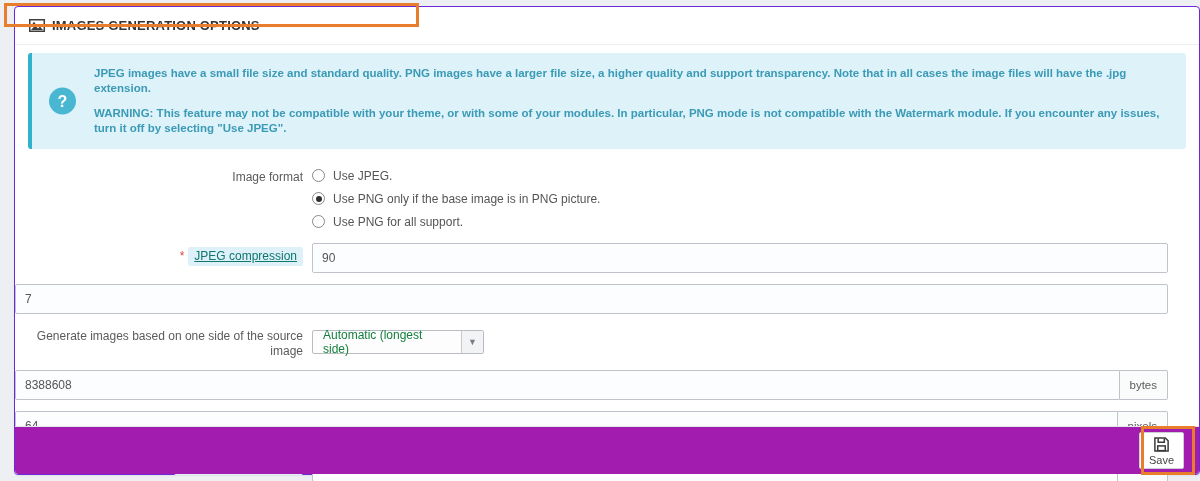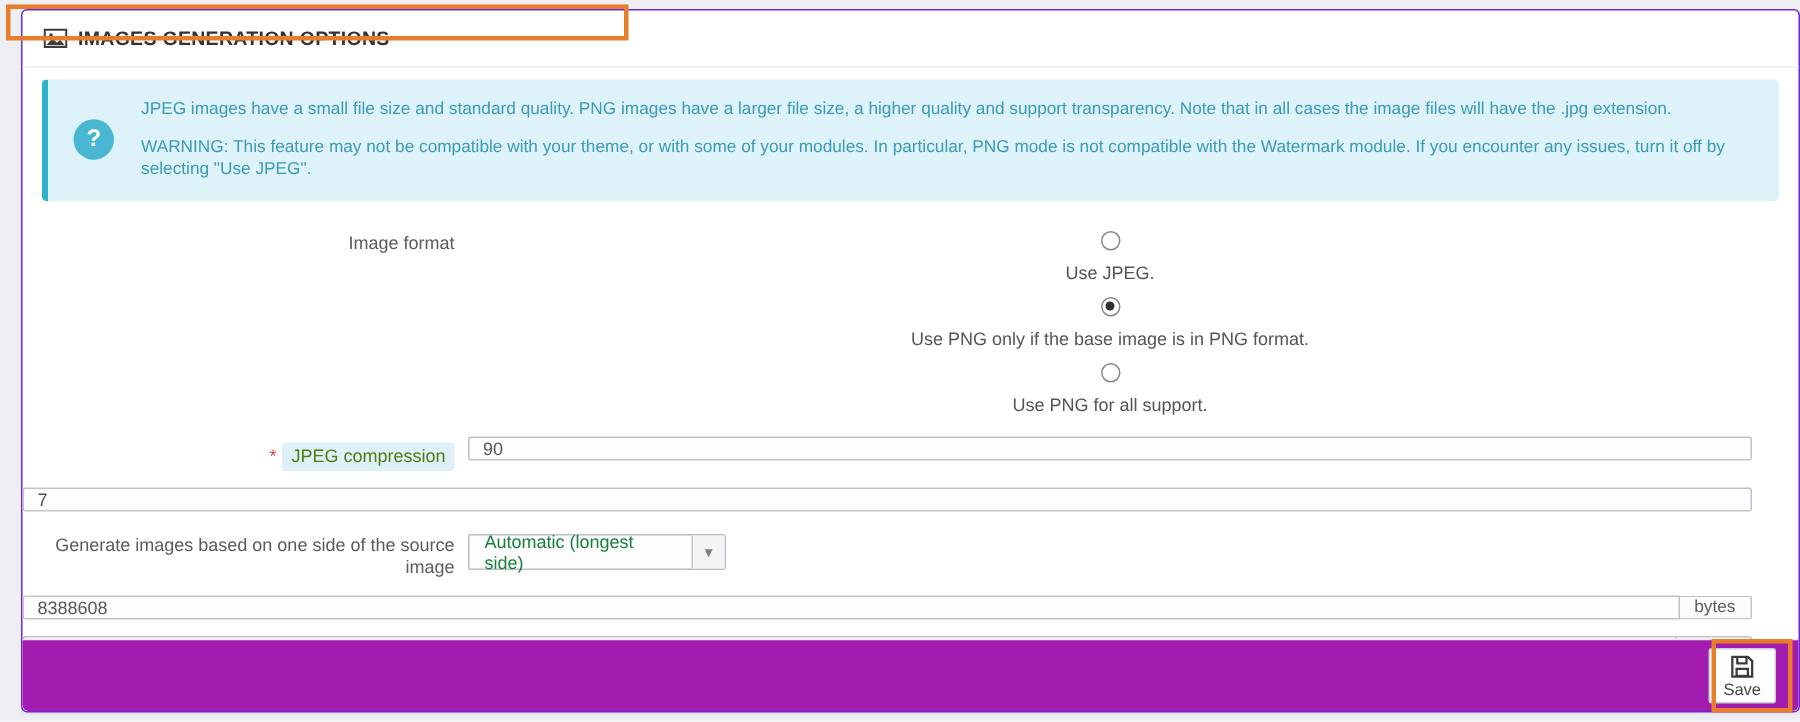--- a/index.html
+++ b/index.html
@@ -33,54 +33,54 @@
     margin:8px 13px 0 13px;
     background:#ddf2f9;
     border-left:4px solid #31b2cc;
     border-radius:3px;
     position:relative;
     padding:9px 18px 9px 62px;
     color:#3b9ab5;
     font-size:11.5px;
     line-height:1.3;
   }
-  .alert-info p { margin:4px 0; }
+  .alert-info p { margin:4px 0;font-weight:bold; }
   .alert-info p + p { margin-top:10px; }
   .q-icon {
     position:absolute; left:17px; top:50%; transform:translateY(-50%);
     width:27px; height:27px; border-radius:50%;
     background:#4ab7d2; color:#fff;
     font-size:16px; font-weight:bold;
     text-align:center; line-height:27px;
   }
   .form { padding:17px 31px 0 0; }
   .form-row { display:flex; align-items:flex-start; margin-bottom:11px; }
   .col-label {
     flex:none; width:297px;
     text-align:right; padding-right:9px; padding-top:4px;
     font-size:12px; color:#5b5b5b; line-height:1.25;
   }
   .col-control { flex:1; min-width:0; }
   .chip {
-    background:#def0f8; color:#4d7c0f;
-    padding:2px 6px; border-radius:2px; display:inline-block;
+    background:#def0f8; color:#0f766e;
+    padding:2px 6px; border-radius:2px; display:inline-block;text-decoration:underline;
   }
   .req { color:#e0473d; margin-right:4px; font-size:12px; }
-  .radio-line { display:flex; align-items:center; gap:8px; margin-bottom:6px; padding-top:3px; font-size:12px; color:#555;flex-direction:column; }
+  .radio-line { display:flex; align-items:center; gap:8px; margin-bottom:6px; padding-top:3px; font-size:12px; color:#555; }
   .radio {
     width:13px; height:13px; flex:none;
     border:1px solid #85898f; border-radius:50%;
     background:#fff; position:relative;
   }
   .radio.checked::after {
     content:""; position:absolute; left:2.5px; top:2.5px;
     width:6px; height:6px; border-radius:50%; background:#2f2f2f;
   }
   .text-input {
-    display:block; width:100%; height:16px;
+    display:block; width:100%; height:30px;
     border:1px solid #c0c4ca; border-radius:2px;
     background:#fcfdfe; color:#555;
     font-size:12px; padding:0 9px;
     font-family:"Liberation Sans", sans-serif;
     outline:none;
   }
   .input-group { display:flex; }
   .input-group .text-input { flex:1; border-radius:2px 0 0 2px; }
   .addon {
     flex:none; display:flex; align-items:center;
@@ -154,21 +154,21 @@
 
       <div class="form-row" style="margin-bottom:8px;">
         <div class="col-label">Image format</div>
         <div class="col-control">
           <label class="radio-line">
             <span class="radio"></span>
             <span>Use JPEG.</span>
           </label>
           <label class="radio-line">
             <span class="radio checked"></span>
-            <span>Use PNG only if the base image is in PNG format.</span>
+            <span>Use PNG only if the base image is in PNG picture.</span>
           </label>
           <label class="radio-line">
             <span class="radio"></span>
             <span>Use PNG for all support.</span>
           </label>
         </div>
       </div>
 
       <div class="form-row">
         <div class="col-label">

